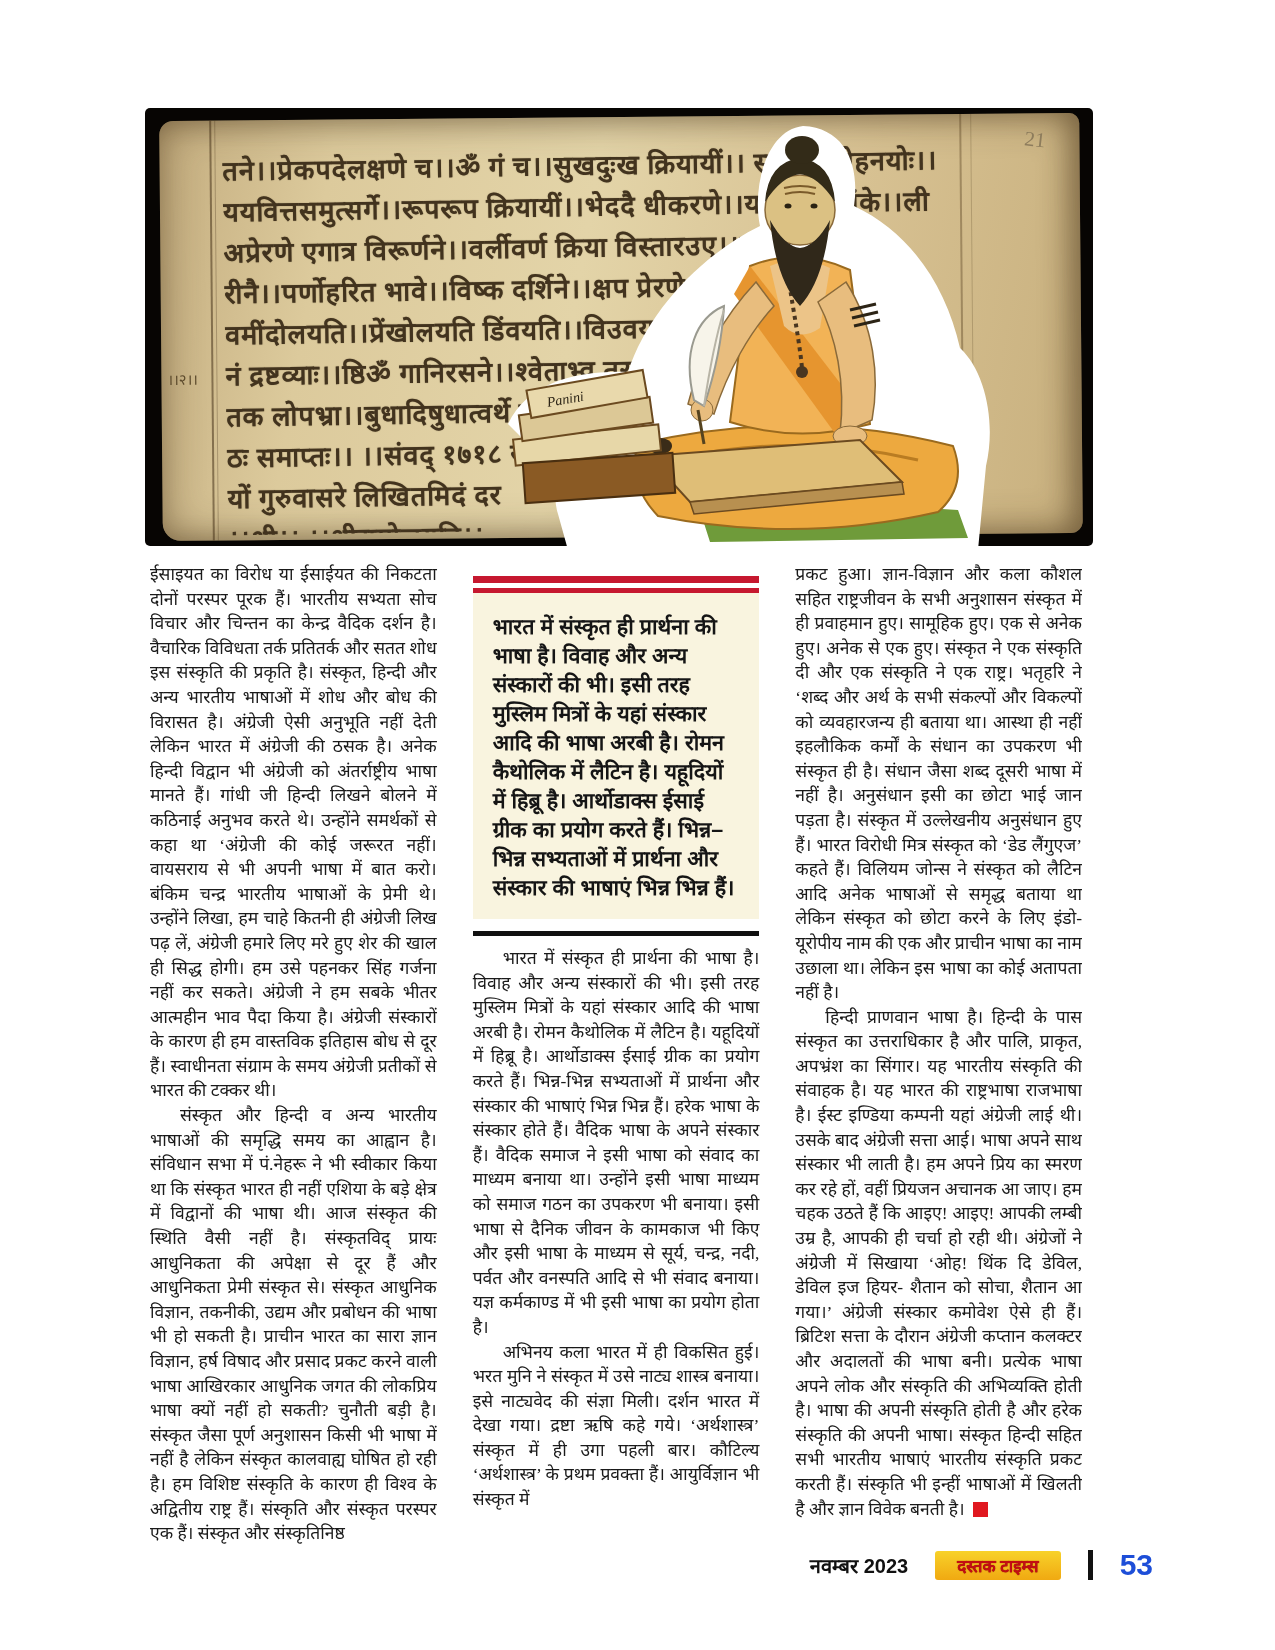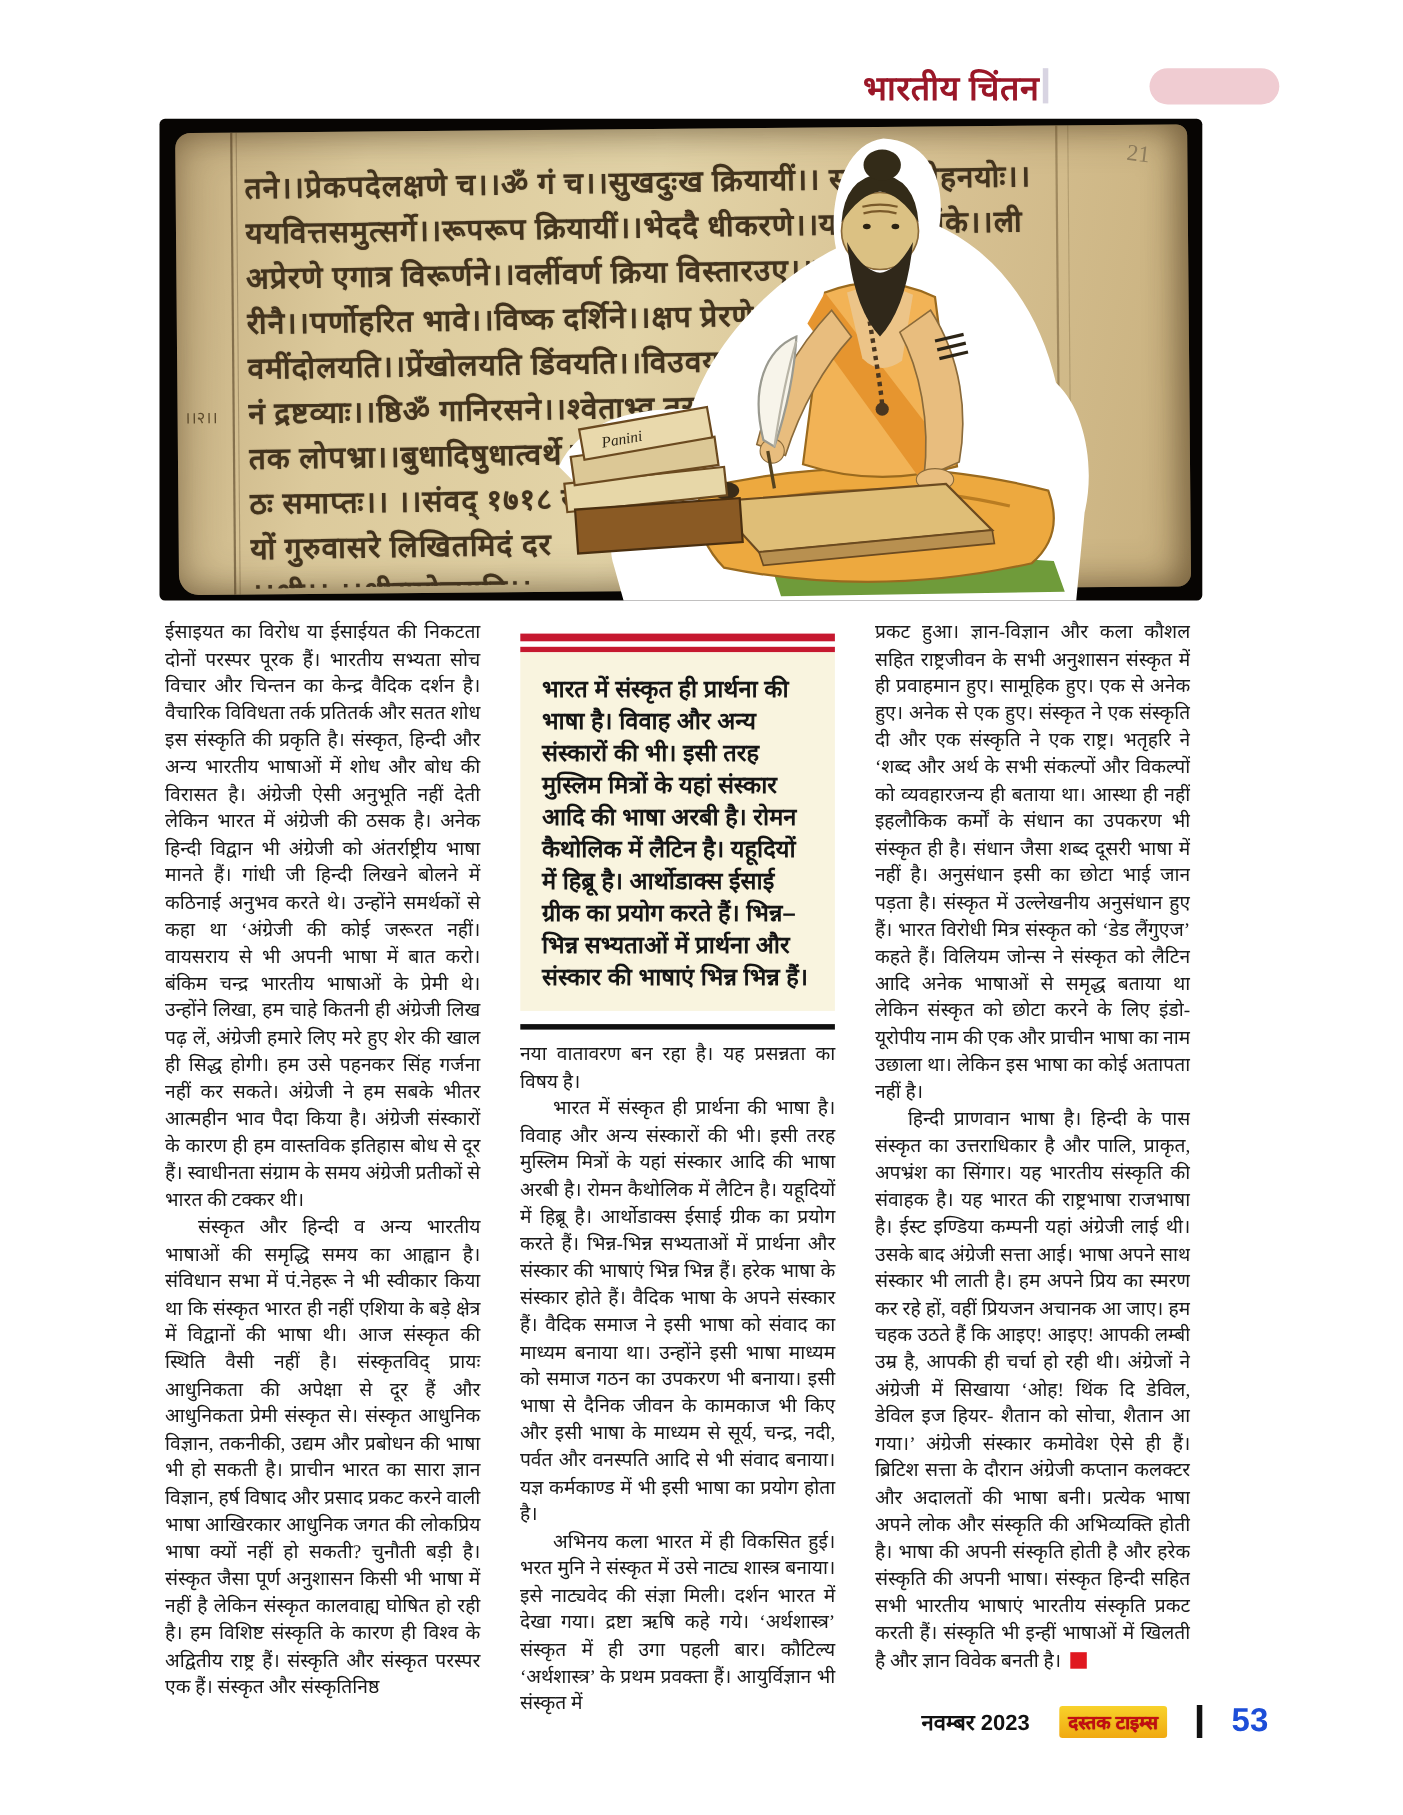--- a/index.html
+++ b/index.html
@@ -52,37 +52,32 @@
   .rule-black{height:5px;background:#101010;margin:12px 0 10px 0;}
 
   .end-square{display:inline-block;width:15px;height:15px;background:#e01820;
         margin-left:8px;vertical-align:baseline;transform:translateY(2px);}
 
   
   .footer{position:absolute;top:1548px;right:122px;display:flex;align-items:center;gap:27px;}
   .footer .date{font-size:20px;font-weight:bold;color:#111;
         font-family:"Liberation Sans","DejaVu Sans",sans-serif;}
   .footer .logo{background:linear-gradient(180deg,#f8d22a,#f0a911);color:#c30d12;
-        font-weight:bold;font-size:17px;padding:3px 8px;border-radius:3px;
+        font-weight:bold;font-size:17px;padding:3px 22px;border-radius:3px;
         font-family:"Liberation Sans","DejaVu Sans",sans-serif;white-space:nowrap;
         text-shadow:0 0 1px #7a0000;}
   .footer .vbar{width:5px;height:30px;background:#111;}
   .footer .pageno{font-size:30px;font-weight:bold;color:#1d4ed8;
         font-family:"Liberation Sans","DejaVu Sans",sans-serif;}
 </style>
 </head>
 <body>
 
 <div class="page">
 
-  <div class="masthead">
-    <span class="title">भारतीय चिंतन</span>
-    <span class="cursor"></span>
-    <span class="badge"></span>
-  </div>
 
   <div class="hero">
     <div class="manuscript">
       <div class="ms-margin-rule"></div>
       <div class="ms-fold"></div>
       <div class="ms-fold2"></div>
       <div class="ms-corner">21</div>
       <div class="ms-marginmark">।।२।।</div>
       <div class="ms-lines">
         <div>तने।।प्रेकपदेलक्षणे च।।ॐ गं च।।सुखदुःख क्रियायीं।। स्वादन स्नेहनयोः।।</div>
@@ -173,21 +168,20 @@
 
     <div class="col">
       <div class="qbox-rules">
         <div class="rule-red-a"></div>
         <div class="rule-red-b"></div>
       </div>
       <div class="quote-box">
         <div class="qtext">भारत में संस्कृत ही प्रार्थना की भाषा है। विवाह और अन्य संस्कारों की भी। इसी तरह मुस्लिम मित्रों के यहां संस्कार आदि की भाषा अरबी है। रोमन कैथोलिक में लैटिन है। यहूदियों में हिब्रू है। आर्थोडाक्स ईसाई ग्रीक का प्रयोग करते हैं। भिन्न–भिन्न सभ्यताओं में प्रार्थना और संस्कार की भाषाएं भिन्न भिन्न हैं।</div>
       </div>
       <div class="rule-black"></div>
-      <p>नया वातावरण बन रहा है। यह प्रसन्नता का विषय है।</p>
       <p class="indent">भारत में संस्कृत ही प्रार्थना की भाषा है। विवाह और अन्य संस्कारों की भी। इसी तरह मुस्लिम मित्रों के यहां संस्कार आदि की भाषा अरबी है। रोमन कैथोलिक में लैटिन है। यहूदियों में हिब्रू है। आर्थोडाक्स ईसाई ग्रीक का प्रयोग करते हैं। भिन्न-भिन्न सभ्यताओं में प्रार्थना और संस्कार की भाषाएं भिन्न भिन्न हैं। हरेक भाषा के संस्कार होते हैं। वैदिक भाषा के अपने संस्कार हैं। वैदिक समाज ने इसी भाषा को संवाद का माध्यम बनाया था। उन्होंने इसी भाषा माध्यम को समाज गठन का उपकरण भी बनाया। इसी भाषा से दैनिक जीवन के कामकाज भी किए और इसी भाषा के माध्यम से सूर्य, चन्द्र, नदी, पर्वत और वनस्पति आदि से भी संवाद बनाया। यज्ञ कर्मकाण्ड में भी इसी भाषा का प्रयोग होता है।</p>
       <p class="indent">अभिनय कला भारत में ही विकसित हुई। भरत मुनि ने संस्कृत में उसे नाट्य शास्त्र बनाया। इसे नाट्यवेद की संज्ञा मिली। दर्शन भारत में देखा गया। द्रष्टा ऋषि कहे गये। ‘अर्थशास्त्र’ संस्कृत में ही उगा पहली बार। कौटिल्य ‘अर्थशास्त्र’ के प्रथम प्रवक्ता हैं। आयुर्विज्ञान भी संस्कृत में</p>
     </div>
 
     <div class="col">
       <p>प्रकट हुआ। ज्ञान-विज्ञान और कला कौशल सहित राष्ट्रजीवन के सभी अनुशासन संस्कृत में ही प्रवाहमान हुए। सामूहिक हुए। एक से अनेक हुए। अनेक से एक हुए। संस्कृत ने एक संस्कृति दी और एक संस्कृति ने एक राष्ट्र। भतृहरि ने ‘शब्द और अर्थ के सभी संकल्पों और विकल्पों को व्यवहारजन्य ही बताया था। आस्था ही नहीं इहलौकिक कर्मों के संधान का उपकरण भी संस्कृत ही है। संधान जैसा शब्द दूसरी भाषा में नहीं है। अनुसंधान इसी का छोटा भाई जान पड़ता है। संस्कृत में उल्लेखनीय अनुसंधान हुए हैं। भारत विरोधी मित्र संस्कृत को ‘डेड लैंगुएज’ कहते हैं। विलियम जोन्स ने संस्कृत को लैटिन आदि अनेक भाषाओं से समृद्ध बताया था लेकिन संस्कृत को छोटा करने के लिए इंडो-यूरोपीय नाम की एक और प्राचीन भाषा का नाम उछाला था। लेकिन इस भाषा का कोई अतापता नहीं है।</p>
       <p class="indent"><span>हिन्दी प्राणवान भाषा है। हिन्दी के पास संस्कृत का उत्तराधिकार है और पालि, प्राकृत, अपभ्रंश का सिंगार। यह भारतीय संस्कृति की संवाहक है। यह भारत की राष्ट्रभाषा राजभाषा है। ईस्ट इण्डिया कम्पनी यहां अंग्रेजी लाई थी। उसके बाद अंग्रेजी सत्ता आई। भाषा अपने साथ संस्कार भी लाती है। हम अपने प्रिय का स्मरण कर रहे हों, वहीं प्रियजन अचानक आ जाए। हम चहक उठते हैं कि आइए! आइए! आपकी लम्बी उम्र है, आपकी ही चर्चा हो रही थी। अंग्रेजों ने अंग्रेजी में सिखाया ‘ओह! थिंक दि डेविल, डेविल इज हियर- शैतान को सोचा, शैतान आ गया।’ अंग्रेजी संस्कार कमोवेश ऐसे ही हैं। ब्रिटिश सत्ता के दौरान अंग्रेजी कप्तान कलक्टर और अदालतों की भाषा बनी। प्रत्येक भाषा अपने लोक और संस्कृति की अभिव्यक्ति होती है। भाषा की अपनी संस्कृति होती है और हरेक संस्कृति की अपनी भाषा। संस्कृत हिन्दी सहित सभी भारतीय भाषाएं भारतीय संस्कृति प्रकट करती हैं। संस्कृति भी इन्हीं भाषाओं में खिलती है और ज्ञान विवेक बनती है।</span><span class="end-square"></span></p>
     </div>
 
   </div>

